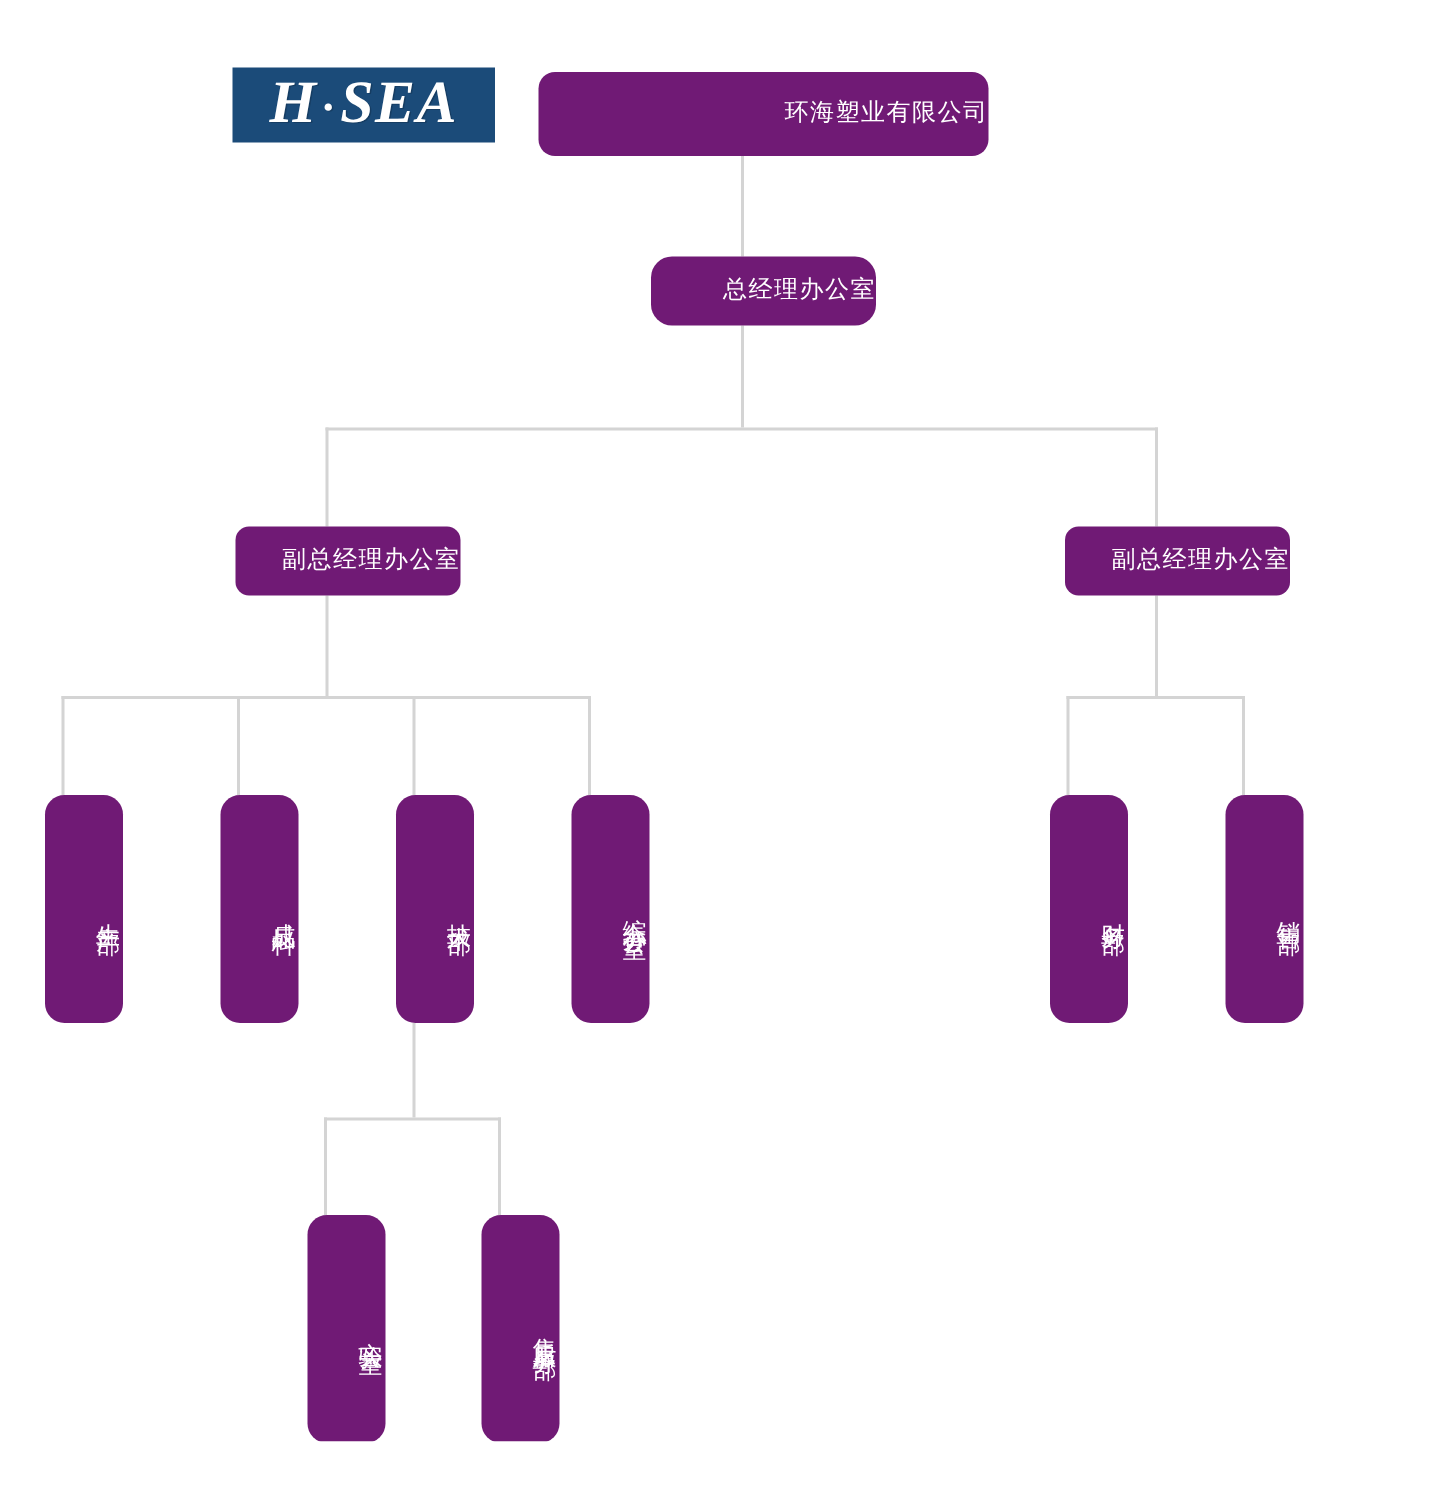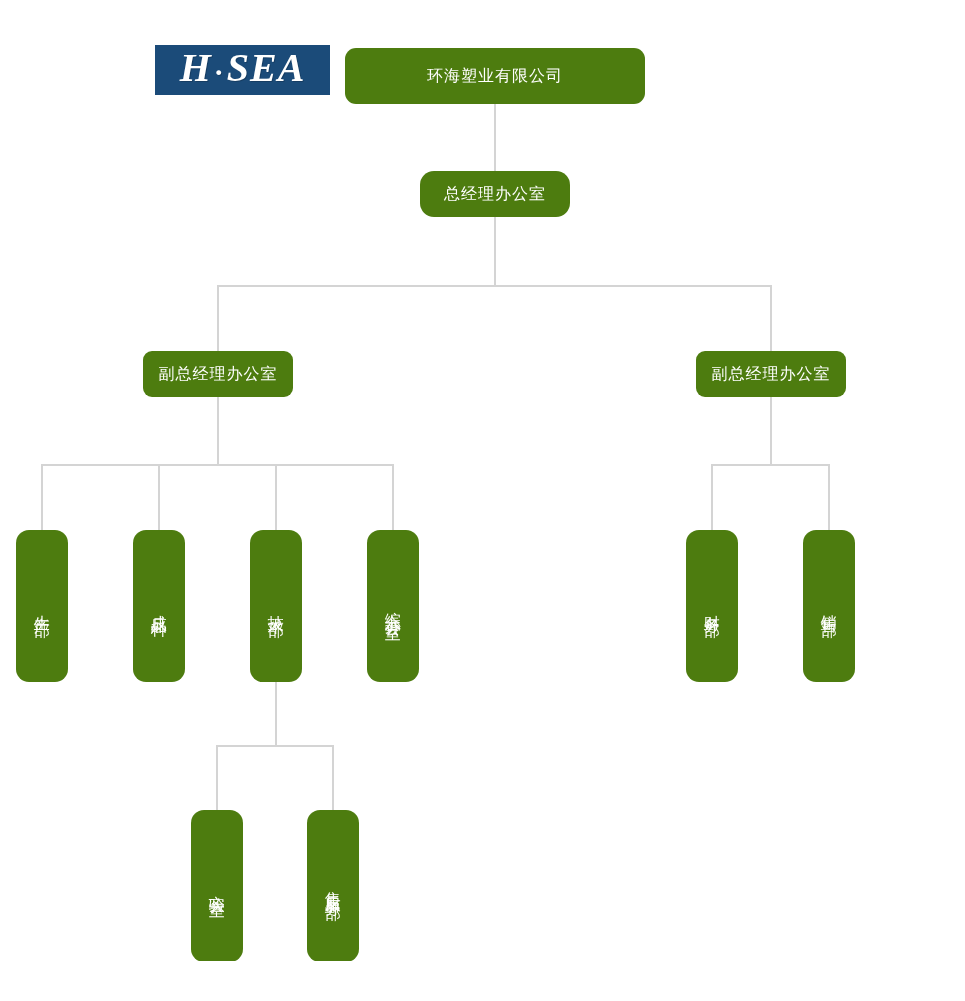--- a/index.html
+++ b/index.html
@@ -58,27 +58,28 @@
     display: inline-block;
     font-style: normal;
     font-size: 30px;
     vertical-align: middle;
     padding: 0 2px;
   }
 
   
   .node {
     position: absolute;
-    background: #4d7c0f;
+    background: #701a75;
     color: #ffffff;
     display: flex;
     align-items: center;
-    justify-content: center;
+    justify-content: flex-end;
     box-sizing: border-box;
     text-align: center;
+    margin-left: 14px;
   }
   .node .label {
     color: #ffffff;
     line-height: 1.35;
     white-space: nowrap;
   }
 
   
   .node.horiz { border-radius: 9px; }
   .node.horiz .label { font-size: 16px; letter-spacing: 1px; }

